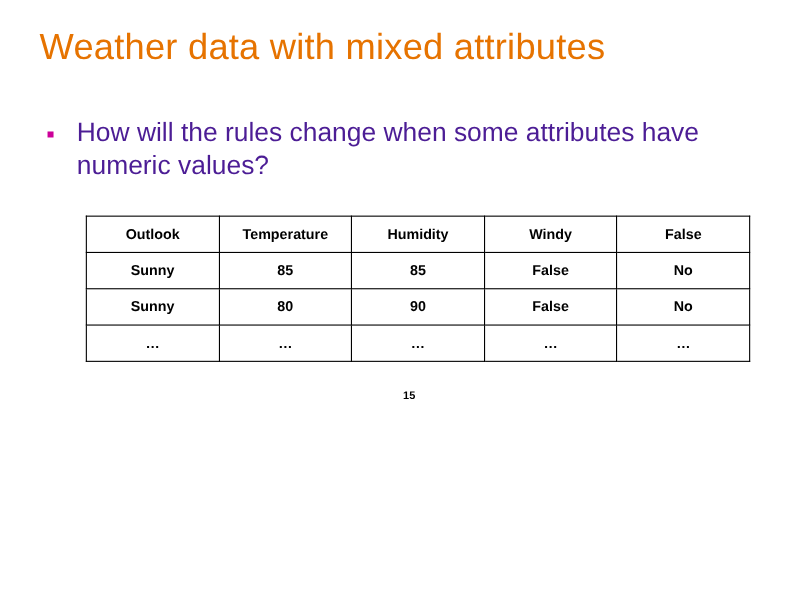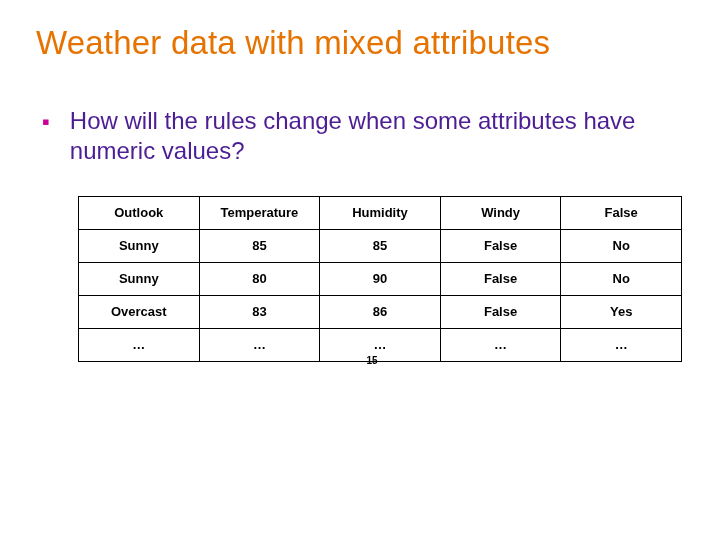--- a/index.html
+++ b/index.html
@@ -106,27 +106,20 @@
         <td>No</td>
       </tr>
       <tr>
         <td>Sunny</td>
         <td>80</td>
         <td>90</td>
         <td>False</td>
         <td>No</td>
       </tr>
       <tr>
-        <td>Overcast</td>
-        <td>83</td>
-        <td>86</td>
-        <td>False</td>
-        <td>Yes</td>
-      </tr>
-      <tr>
         <td>…</td>
         <td>…</td>
         <td>…</td>
         <td>…</td>
         <td>…</td>
       </tr>
     </tbody>
   </table>
 
   <div class="page-number">15</div>

